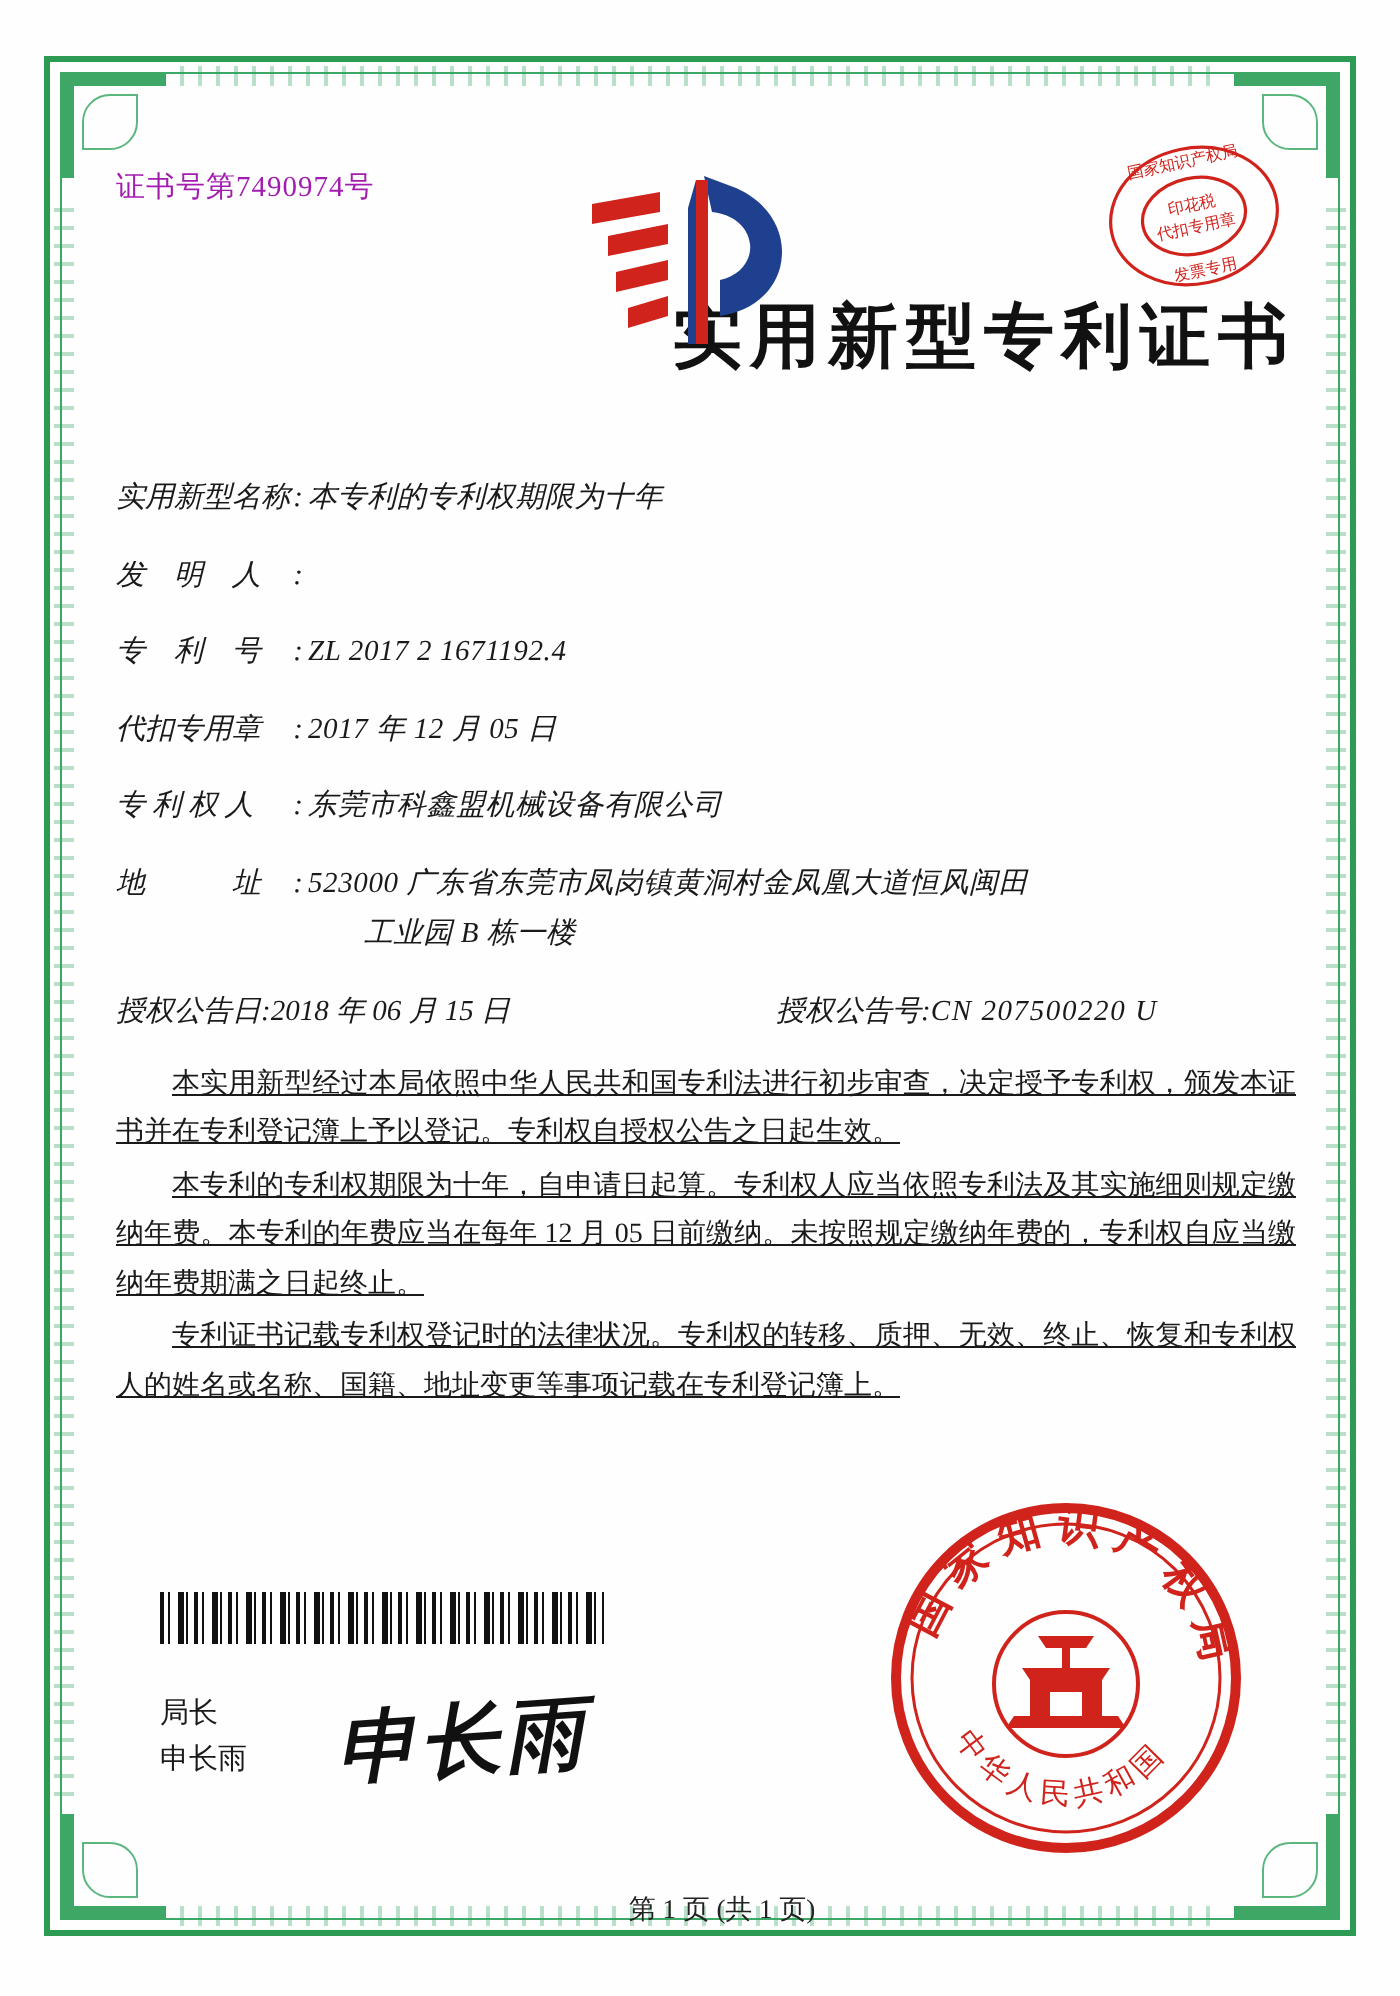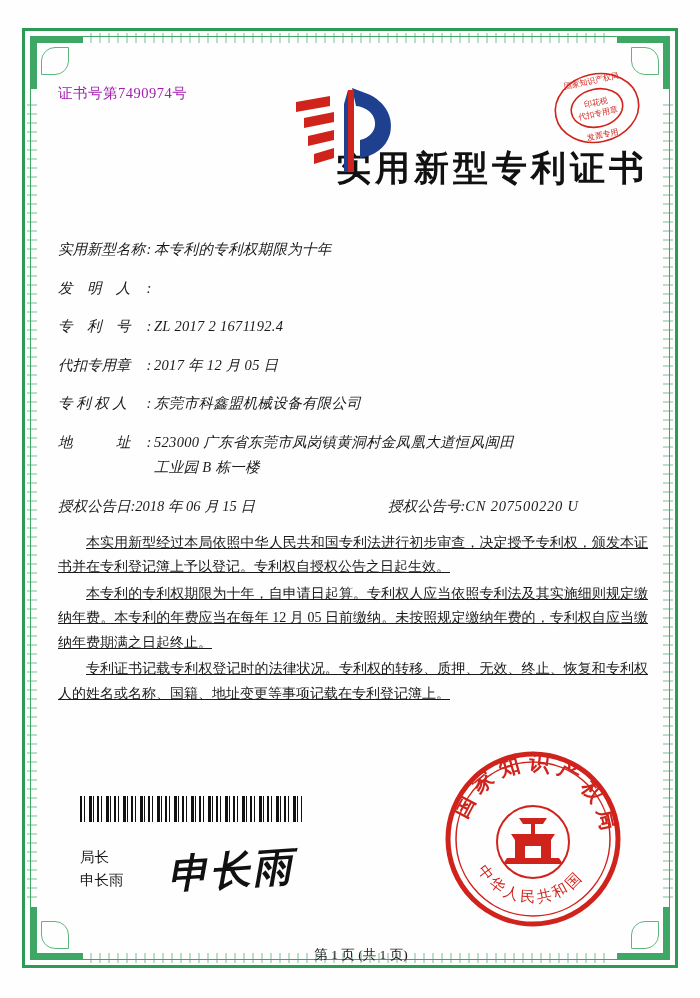--- a/index.html
+++ b/index.html
@@ -158,20 +158,21 @@
     flex: 0 0 10px;
     text-align: center;
   }
   .field .value {
     flex: 1;
     letter-spacing: .3px;
   }
   .field .value .line2 {
     display: block;
     margin-top: 6px;
+    margin-left: 28px;
   }
   .mono-num {
     font-family: "Liberation Serif", "DejaVu Serif", serif;
     letter-spacing: .8px;
   }
 
   .row-two {
     display: flex;
     margin-bottom: 10px;
     font-size: 14.5px;

